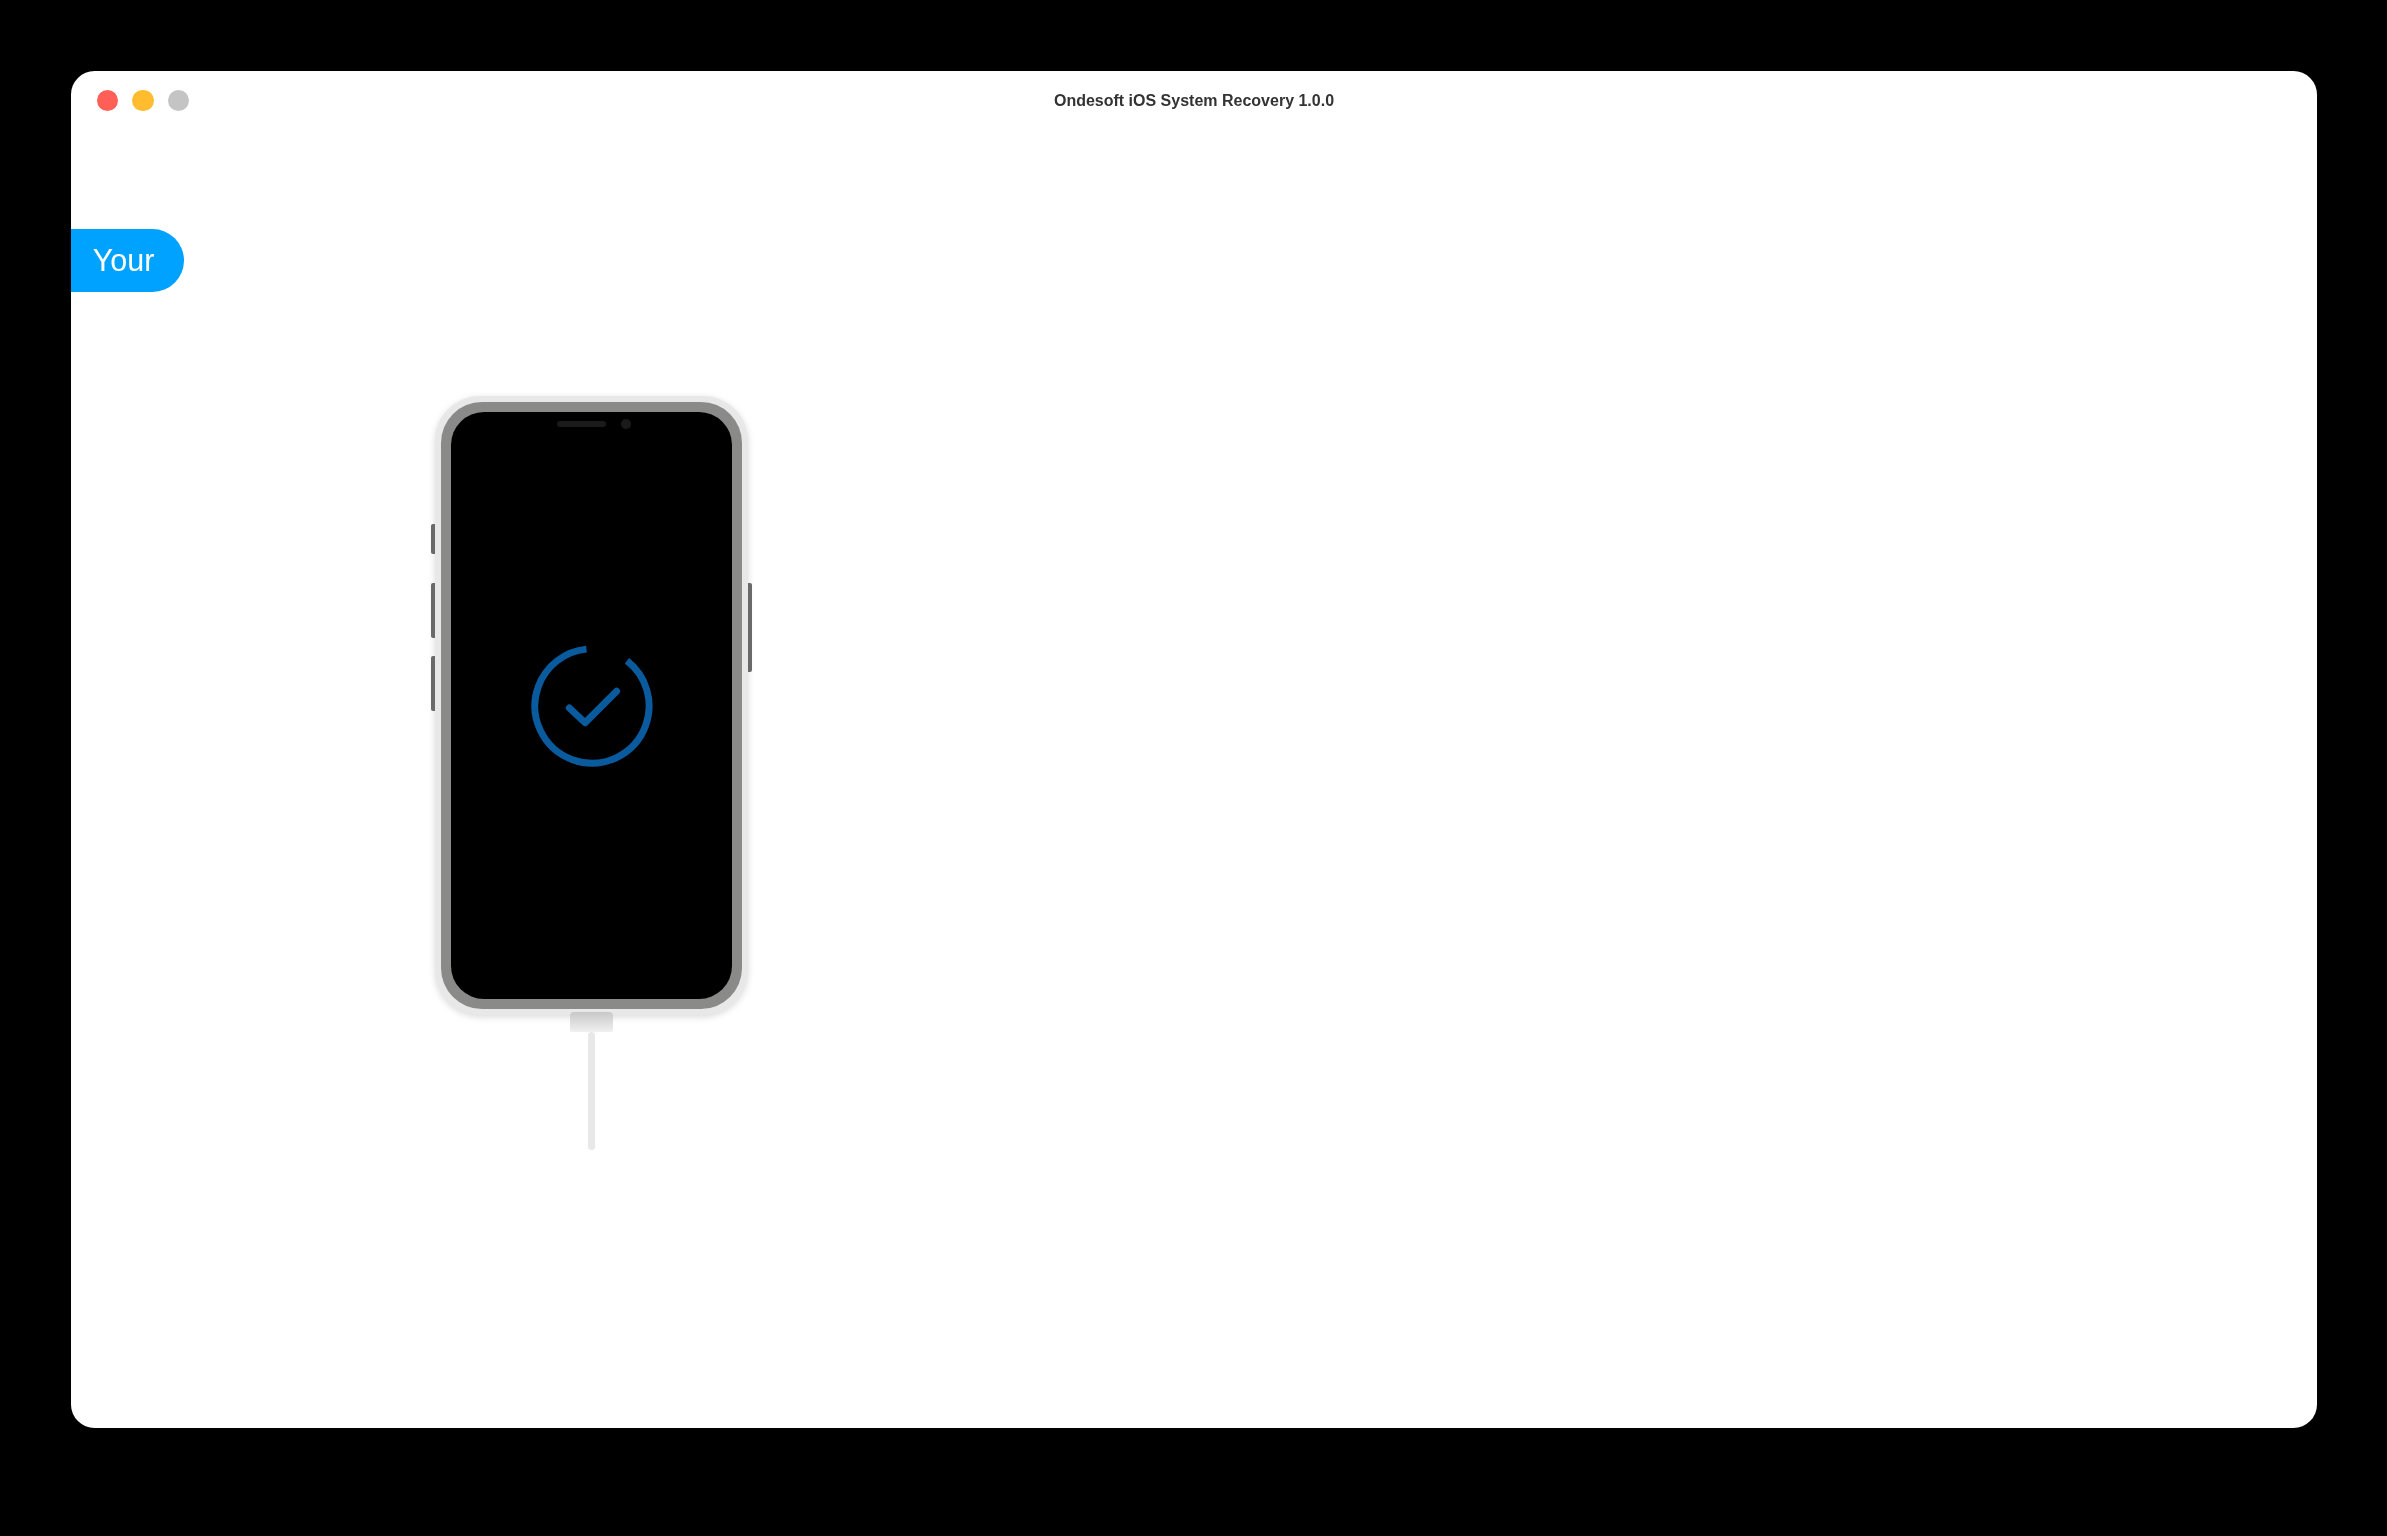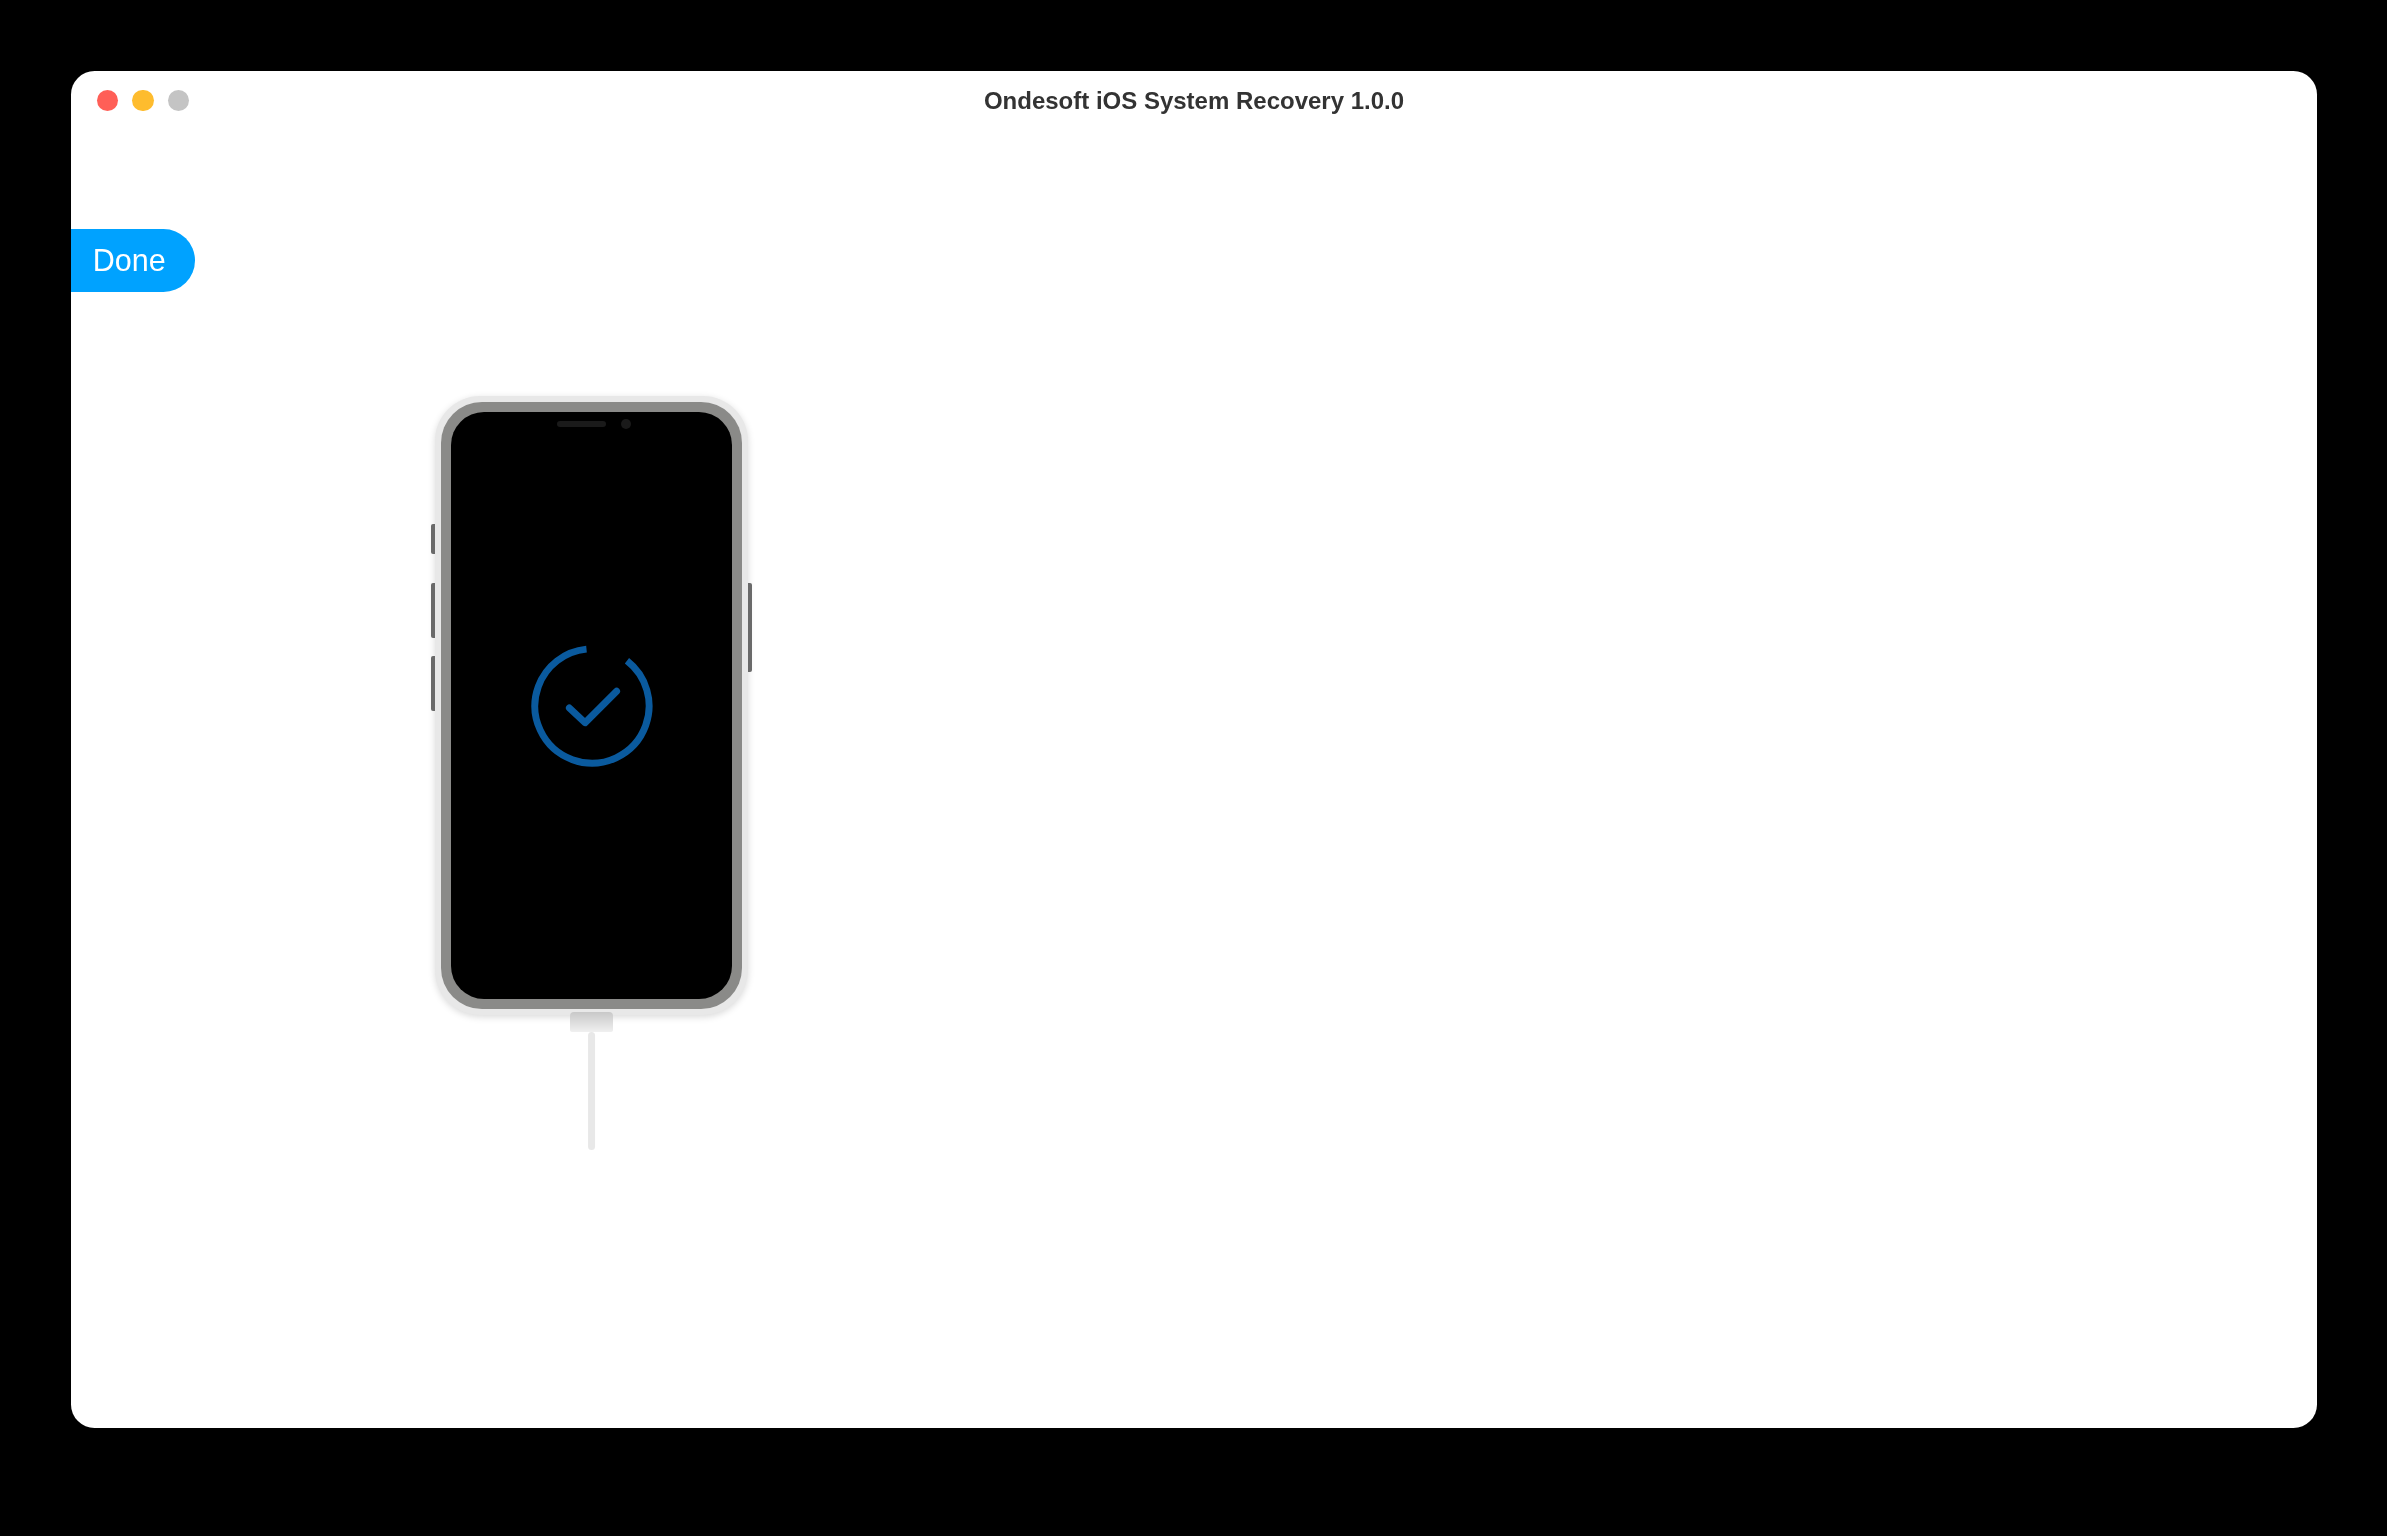--- a/index.html
+++ b/index.html
@@ -50,21 +50,21 @@
       border-radius: 50%;
     }
     
     .traffic-light.close { background: #ff5f57; }
     .traffic-light.minimize { background: #febc2e; }
     .traffic-light.maximize { background: #c4c4c4; }
     
     .window-title {
       width: 100%;
       text-align: center;
-      font-size: 24px;
+      font-size: 16px;
       font-weight: 600;
       color: #333;
     }
     
     .home-button {
       position: absolute;
       left: 0;
       top: 158px;
       background: #00a2ff;
       color: #fff;
@@ -239,21 +239,21 @@
 <div class="window">
   <div class="titlebar">
     <div class="traffic-lights">
       <div class="traffic-light close"></div>
       <div class="traffic-light minimize"></div>
       <div class="traffic-light maximize"></div>
     </div>
     <div class="window-title">Ondesoft iOS System Recovery 1.0.0</div>
   </div>
 
-  <button class="home-button">Done</button>
+  <button class="home-button">Your</button>
 
   <div class="content">
     <div class="phone-column">
       <div class="phone">
         <div class="phone-buttons-left">
           <div class="phone-btn-l1"></div>
           <div class="phone-btn-l2"></div>
           <div class="phone-btn-l3"></div>
         </div>
         <div class="phone-buttons-right"></div>

